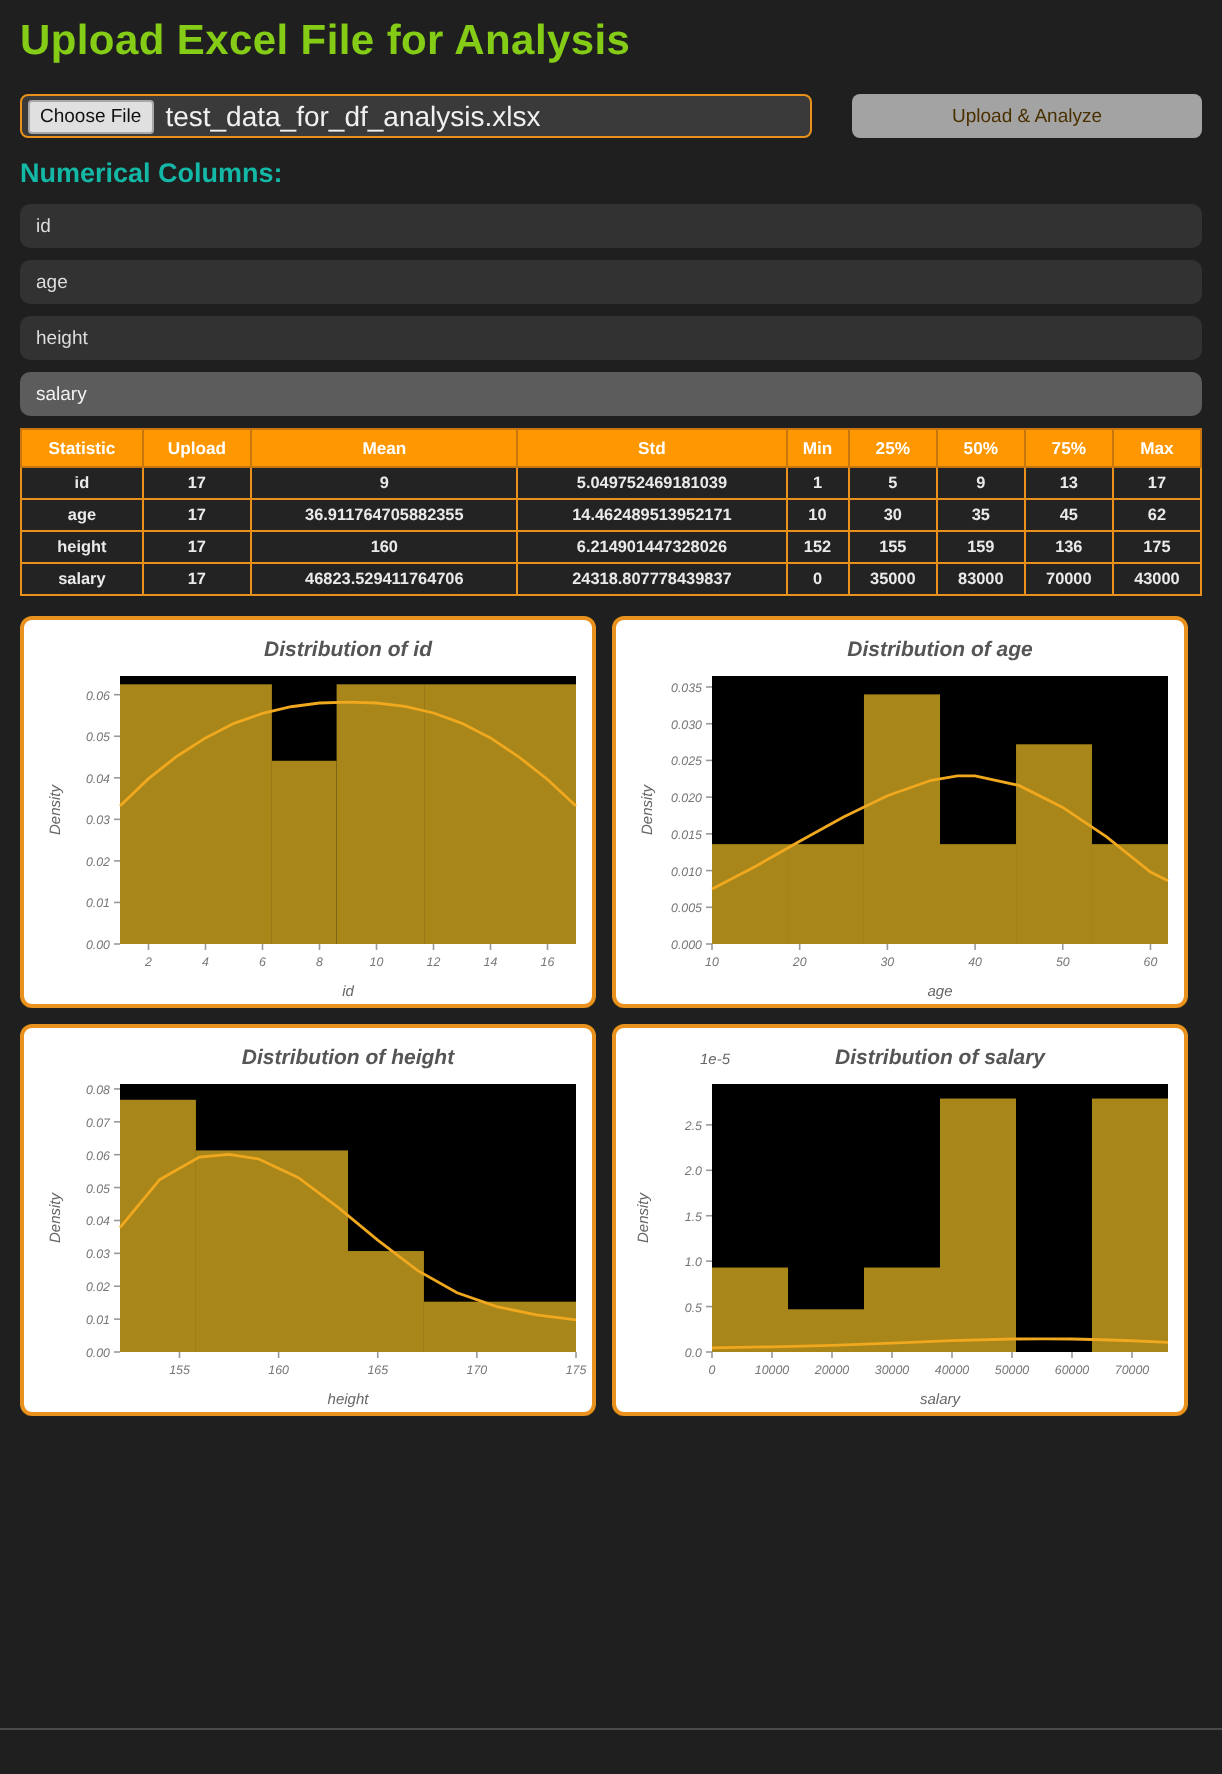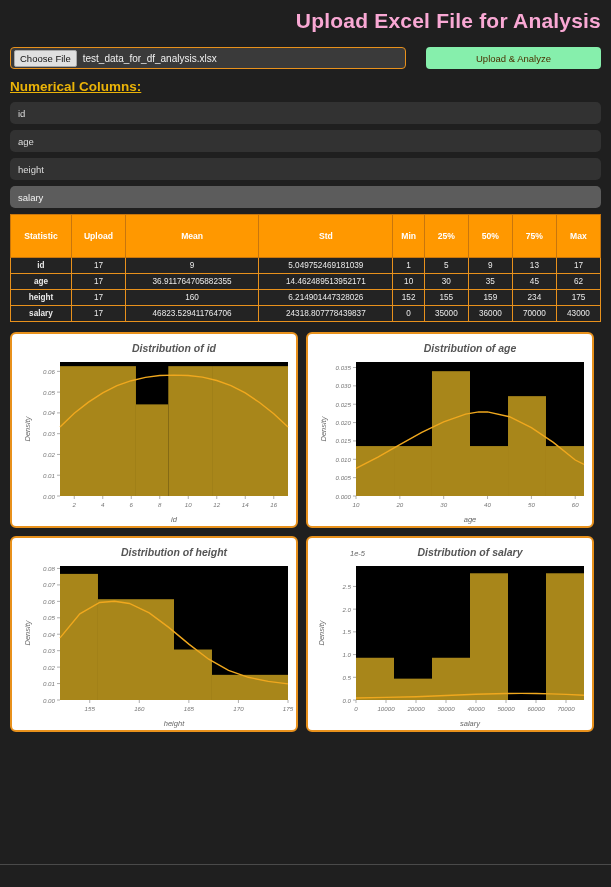--- a/index.html
+++ b/index.html
@@ -8,24 +8,24 @@
     width: 611px; height: 887px;
     background: #1f1f1f;
     font-family: "Liberation Sans", sans-serif;
     color: #e8e8e8;
     overflow: hidden;
     position: relative;
   }
   .page { padding: 0 10px; }
 
   h1.title {
-    color: #f9a8d4;
+    color: #84cc16;
     font-size: 21px;
     font-weight: bold;
-    text-align: right;
+    text-align: left;
     margin: 9px 0 14px 0;
     letter-spacing: .2px;
   }
 
   .upload-row { display: flex; gap: 20px; align-items: stretch; margin-bottom: 0; justify-content: flex-end; }
   .file-input {
     flex: 0 0 396px;
     height: 22px;
     background: #3a3a3a;
     border: 1px solid #e8911c;
@@ -38,39 +38,38 @@
   .choose-btn {
     background: #e0e0e0;
     color: #111;
     border: 1px solid #a8a8a8;
     border-radius: 2px;
     font-size: 9.5px;
     padding: 1px 5px;
     line-height: 13px;
     white-space: nowrap;
   }
-  .file-name { font-size: 10px; color: #f0f0f0; white-space: nowrap; }
+  .file-name { font-size: 14px; color: #f0f0f0; white-space: nowrap; }
   .upload-btn {
     flex: 1 1 auto;
-    background: #86efac;
+    background: #a3a3a3;
     color: #4a3000;
     border: none;
     border-radius: 4px;
     font-size: 9.5px;
     font-family: "Liberation Sans", sans-serif;
     cursor: pointer;
     height: 22px;
   }
 
   h2.section {
-    color: #eab308;
+    color: #14b8a6;
     font-size: 13.5px;
     font-weight: bold;
     margin: 10px 0 8px 0;
-    text-decoration: underline;
   }
 
   .col-list { list-style: none; margin: 0 0 0 0; padding: 0; }
   .col-item {
     background: #323232;
     border-radius: 5px;
     height: 22px;
     display: flex; align-items: center;
     padding: 0 8px;
     font-size: 9.5px;
@@ -84,30 +83,31 @@
     border-collapse: collapse;
     border: 1px solid #e8911c;
     font-size: 8.5px;
     margin-top: 2px;
   }
   table.stats th {
     background: #ff9800;
     color: #ffffff;
     font-weight: bold;
     border: 1px solid #c8760d;
-    padding: 16px 2px;
+    padding: 4px 2px;
     font-size: 8.6px;
   }
   table.stats td {
     background: #232323;
     color: #eaeaea;
     border: 1px solid #e8911c;
     padding: 3px 2px;
     text-align: center;
     font-size: 8.2px;
+    font-weight: bold;
   }
   table.stats td.stat-name { font-weight: bold; }
 
   .charts { margin-top: 10px; display: flex; flex-wrap: wrap; gap: 8px 8px; font-style: italic; }
   .chart-card {
     width: 288px; height: 196px;
     background: #ffffff;
     border: 2px solid #e8911c;
     border-radius: 6px;
     padding: 4px;
@@ -183,31 +183,31 @@
           <td>62</td>
         </tr>
         <tr>
           <td class="stat-name">height</td>
           <td>17</td>
           <td>160</td>
           <td>6.214901447328026</td>
           <td>152</td>
           <td>155</td>
           <td>159</td>
-          <td>234</td>
+          <td>136</td>
           <td>175</td>
         </tr>
         <tr>
           <td class="stat-name">salary</td>
           <td>17</td>
           <td>46823.529411764706</td>
           <td>24318.807778439837</td>
           <td>0</td>
           <td>35000</td>
-          <td>36000</td>
+          <td>83000</td>
           <td>70000</td>
           <td>43000</td>
         </tr>
       </tbody>
   </table>
 
   <div class="charts" id="charts">
       <div class="chart-card">
         <svg width="280" height="188" viewBox="0 0 280 188">
           <text x="158" y="14" text-anchor="middle" font-size="10.5" font-family="&quot;Liberation Sans&quot;, sans-serif" fill="#555" font-weight="bold">Distribution of id</text>

